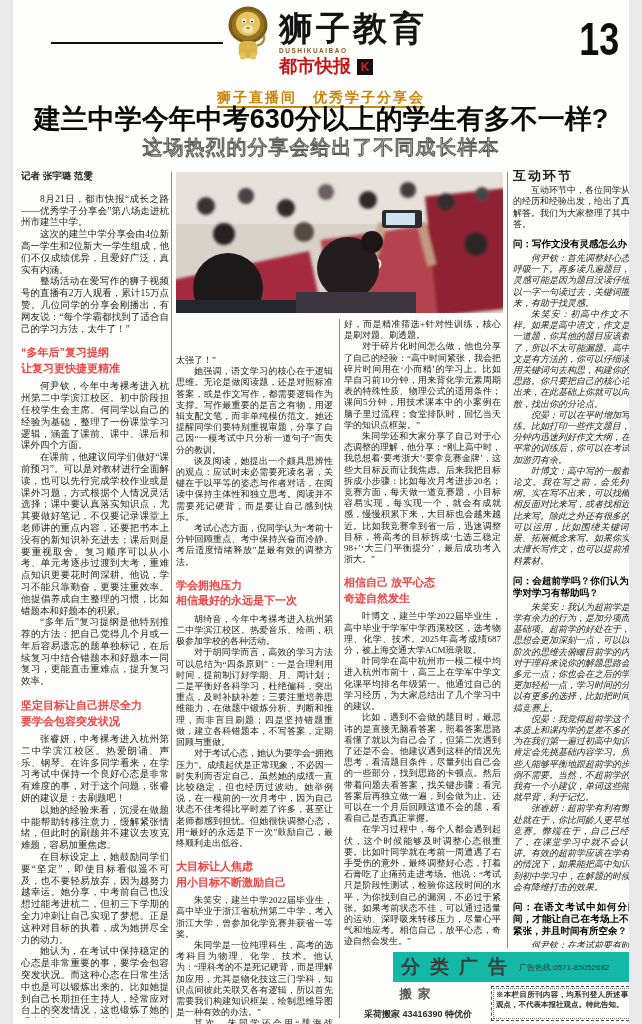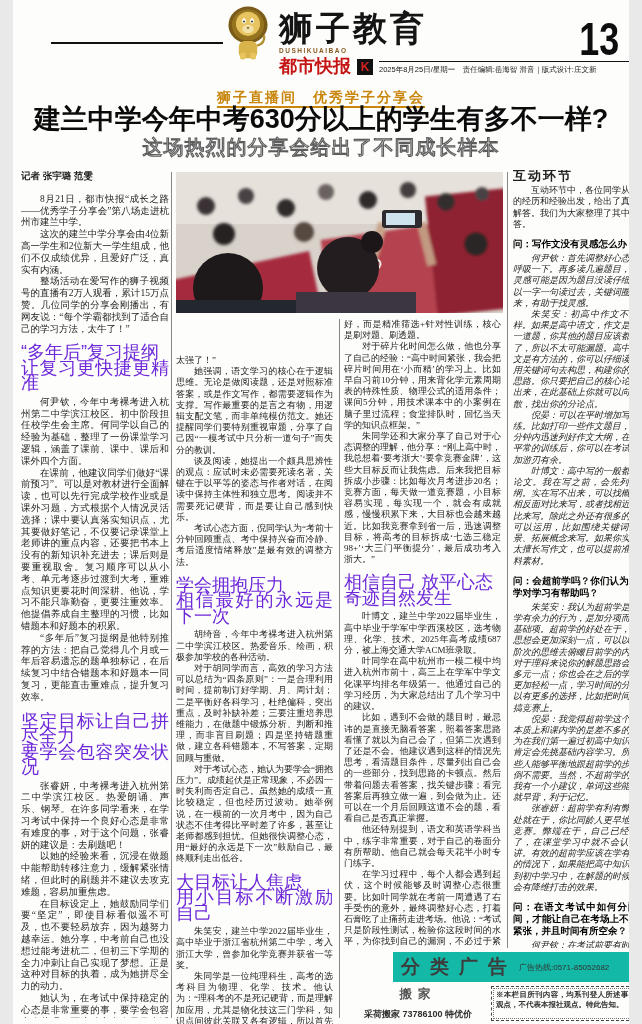--- a/index.html
+++ b/index.html
@@ -31,22 +31,22 @@
            text-shadow:0 0 1px #9a9a9a;}
   
   .col{position:absolute;overflow:hidden;text-align:justify;font-size:9px;line-height:11.2px;color:#222;}
   .col1{left:8px;top:170px;width:148px;height:848px;font-size:9.5px;line-height:11.8px;}
   .col2{left:163px;top:319px;width:157px;height:699px;margin-top:36px;}
   .col3{left:331px;top:319px;width:157px;height:629px;}
   .col4{left:500px;top:170px;width:135px;height:778px;}
   .p{margin:0;text-indent:2em;}
   .cont{text-indent:0;}
   .byline{margin:0 0 12px;font-family:"Liberation Sans",sans-serif;font-size:9.5px;font-weight:700;text-indent:0;}
-  .sec-title{margin:10px 0 5px;font-family:"Liberation Sans","DejaVu Sans",sans-serif;font-weight:400;
-             font-size:18px;line-height:15.5px;color:#6d28d9;}
+  .sec-title{margin:10px 0 5px;font-family:"Liberation Sans","DejaVu Sans",sans-serif;font-weight:700;
+             font-size:11px;line-height:15.5px;color:#ef4444;}
   .vrule{position:absolute;width:1px;background:#888;}
   .r1{left:158px;top:172px;height:846px;}
   .r2{left:326px;top:319px;height:699px;}
   .r3{left:494px;top:172px;height:776px;}
   
   .photo{position:absolute;left:163px;top:172px;width:327px;height:141px;overflow:hidden;background:#d8d2cb;}
   
   .c4-head{margin:0 0 4px;font-family:"Liberation Sans",sans-serif;font-weight:900;font-size:13px;letter-spacing:2px;}
   .q{margin:8px 0 3px;text-indent:0;font-family:"Liberation Sans",sans-serif;font-weight:700;font-size:9.5px;line-height:12px;color:#000;}
   .ans{margin:0;text-indent:2em;font-style:italic;}
@@ -85,21 +85,20 @@
       <path d="M28 36 q7 -2 6 -9" stroke="#b08e2e" stroke-width="2" fill="none"></path>
     </svg>
   </div>
   <div class="brand">狮子教育</div>
   <div class="mast-sub">
     <div class="paper-stack">
       <span class="paper-en">DUSHIKUAIBAO</span>
       <span class="paper-cn">都市快报</span>
     </div>
     <div class="kbox">K</div>
-    <div class="dateline">2025年8月25日/星期一　责任编辑:岳海智 滑音｜版式设计:庄文新</div>
   </div>
   <div class="pageno">13</div>
 
   <div class="kicker">
     <span>狮子直播间　优秀学子分享会</span>
   </div>
   <div class="headline">建兰中学今年中考630分以上的学生有多不一样?</div>
   <div class="subhead">这场热烈的分享会给出了不同成长样本</div>
 
   <div class="photo">
@@ -177,21 +176,20 @@
   </div>
 
   <div class="col col3">
     <p class="p cont">好，而是精准筛选+针对性训练，核心是刷对题、刷透题。</p>
     <p class="p">对于碎片化时间怎么做，他也分享了自己的经验：“高中时间紧张，我会把碎片时间用在‘小而精’的学习上。比如早自习前10分钟，用来背化学元素周期表的特殊性质、物理公式的适用条件；课间5分钟，用技术课本中的小案例在脑子里过流程；食堂排队时，回忆当天学的知识点框架。”</p>
     <p class="p">朱同学还和大家分享了自己对于心态调整的理解，他分享：“刚上高中时，我总想着‘要考浙大’‘要拿竞赛金牌’，这些大目标反而让我焦虑。后来我把目标拆成小步骤：比如每次月考进步20名；竞赛方面，每天做一道竞赛题，小目标容易实现，每实现一个，就会有成就感，慢慢积累下来，大目标也会越来越近。比如我竞赛拿到省一后，迅速调整目标，将高考的目标拆成‘七选三稳定98+’‘大三门平衡提分’，最后成功考入浙大。”</p>
     <h3 class="sec-title"><span>相信自己 放平心态</span><br><span>奇迹自然发生</span></h3>
     <p class="p">叶博文，建兰中学2022届毕业生，高中毕业于学军中学西溪校区，选考物理、化学、技术。2025年高考成绩687分，被上海交通大学ACM班录取。</p>
     <p class="p">叶同学在高中杭州市一模二模中均进入杭州市前十，高三上在学军中学文化课平均排名年级第一。他通过自己的学习经历，为大家总结出了几个学习中的建议。</p>
     <p class="p">比如，遇到不会做的题目时，最忌讳的是直接无脑看答案，照着答案思路看懂了就以为自己会了，但第二次遇到了还是不会。他建议遇到这样的情况先思考，看清题目条件，尽量列出自己会的一些部分，找到思路的卡顿点。然后带着问题去看答案，找关键步骤；看完答案后再独立做一遍，到会做为止。还可以在一个月后回顾这道不会的题，看看自己是否真正掌握。</p>
-    <p class="p">他还特别提到，语文和英语学科当中，练字非常重要，对于自己的卷面分有所帮助。他自己就会每天花半小时专门练字。</p>
     <p class="p">在学习过程中，每个人都会遇到起伏，这个时候能够及时调整心态很重要。比如叶同学就在考前一周遭遇了右手受伤的意外，最终调整好心态，打着石膏吃了止痛药走进考场。他说：“考试只是阶段性测试，检验你这段时间的水平，为你找到自己的漏洞，不必过于紧张。如果考前状态不佳，可以通过适量的运动、深呼吸来转移压力，尽量心平气和地应考。相信自己，放平心态，奇迹自然会发生。”</p>
   </div>
 
   <div class="col col4">
     <h3 class="c4-head">互动环节</h3>
     <p class="p">互动环节中，各位同学从各自的经历和经验出发，给出了真挚的解答。我们为大家整理了其中的问答。</p>
     <p class="q">问：写作文没有灵感怎么办？</p>
     <p class="ans">何尹钦：首先调整好心态，深呼吸一下。再多读几遍题目，没有灵感可能是因为题目没读仔细，可以一字一句读过去，关键词圈画出来，有助于找灵感。</p>
     <p class="ans">朱笑安：初高中作文不太一样。如果是高中语文，作文是最后一道题，你其他的题目应该都做完了，所以不太可能漏题。高中议论文是有方法的，你可以仔细读题，用关键词句去构思，构建你的议论思路。你只要把自己的核心论点找出来，在此基础上你就可以向外发散，找出你的分论点。</p>
     <p class="ans">倪晏：可以在平时增加写作训练。比如打印一些作文题目，在十分钟内迅速列好作文大纲，在增加平常的训练后，你可以在考试时更加游刃有余。</p>
@@ -206,19 +204,19 @@
   </div>
 
   <div class="classified">
     <div class="cl-banner">
       <span class="cl-title">分类广告</span>
       <span class="cl-hot">广告热线:0571-85052682</span>
     </div>
     <div class="cl-row">
       <div class="cl-left">
         <div class="cl-cat">搬家</div>
-        <div class="cl-ad">采荷搬家 73786100 特优价</div>
+        <div class="cl-ad">采荷搬家 43416390 特优价</div>
       </div>
       <div class="cl-notice">※本栏目所刊内容，均系刊登人所述事实与观点，不代表本报社观点。特此告知。</div>
     </div>
   </div>
 
 </div>
 
 </body></html>

